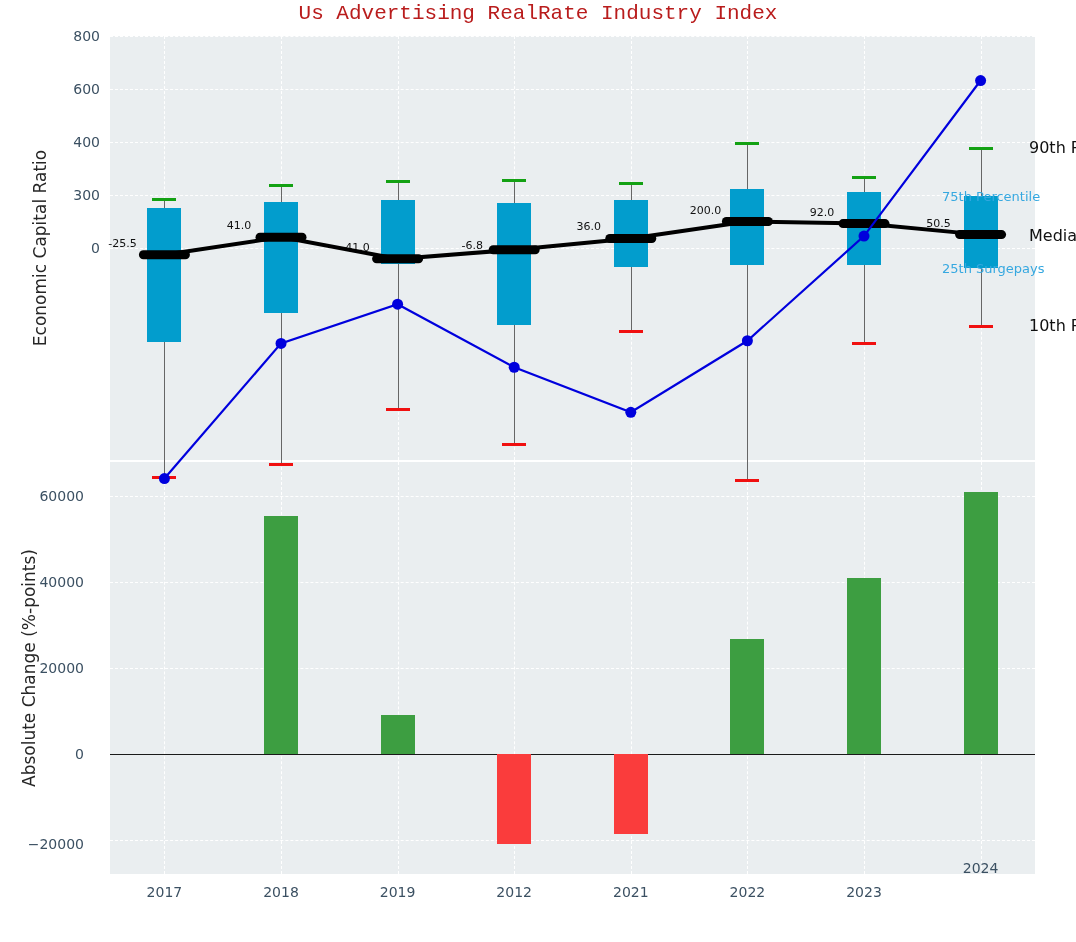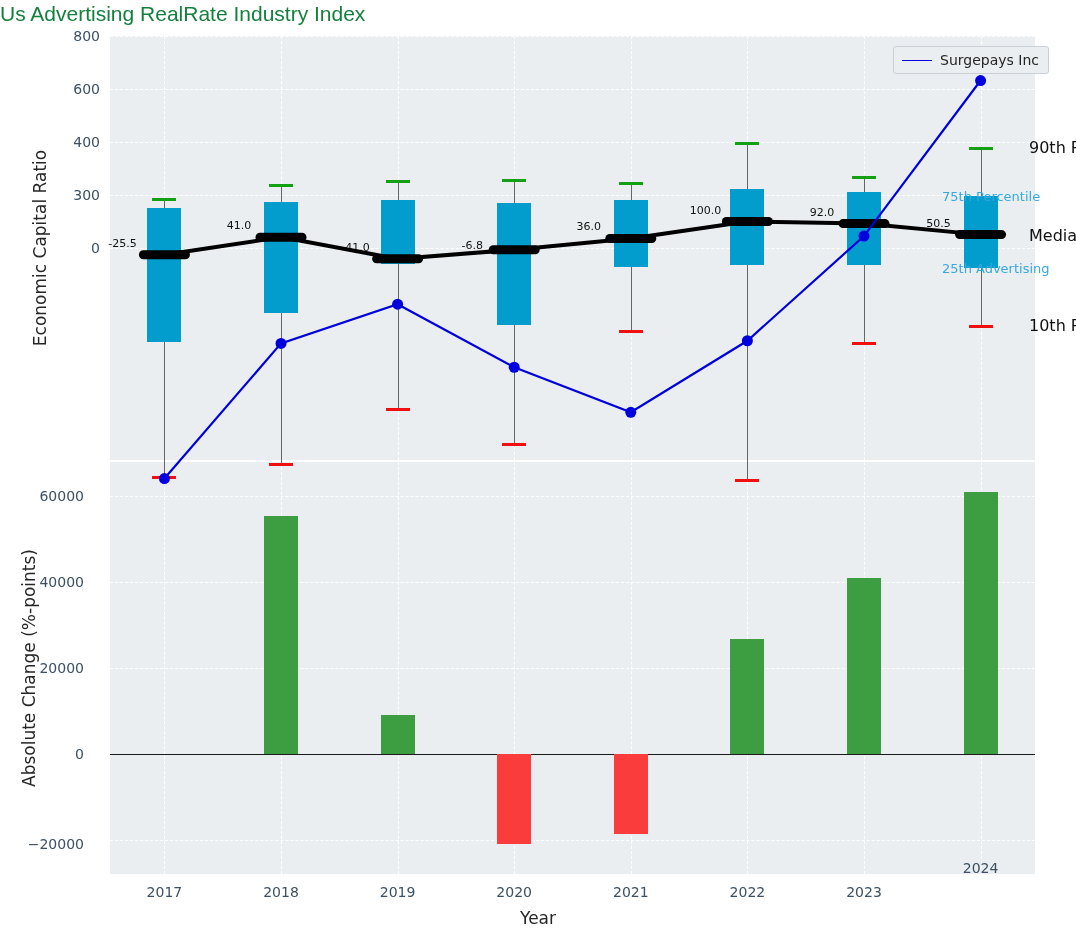--- a/index.html
+++ b/index.html
@@ -17,24 +17,24 @@
     position: relative;
     width: 1076px;
     height: 942px;
     background: #ffffff;
   }
   #chart-title {
     position: absolute;
     left: 0;
     top: 2px;
     width: 1076px;
-    text-align: left;
+    text-align: center;
     font-size: 21px;
-    color: #15803d;
-    font-family: Liberation Sans, sans-serif;
+    color: #b91c1c;
+    font-family: Liberation Mono, monospace;
     letter-spacing: 0px;
   }
   .axes {
     position: absolute;
     background: #eaeef0;
   }
   #axes-top {
     left: 110px;
     top: 36px;
     width: 925px;
@@ -207,42 +207,37 @@
       <div class="gridline-v" style="left:404.2016806722688px"></div>
       <div class="gridline-v" style="left:520.7983193277311px"></div>
       <div class="gridline-v" style="left:637.3949579831932px"></div>
       <div class="gridline-v" style="left:753.9915966386553px"></div>
       <div class="gridline-v" style="left:870.5882352941176px"></div>
       <div id="zero-line" style="top:291.83333333333326px"></div>
     </div>
 
   <div id="ylabel-bottom" style="left: -116px; top: 658px; width: 290px;">Absolute Change (%-points)</div>
 
-  <div id="xlabel">Year</div>
-
-  <div id="legend">
-    <span id="legend-swatch"></span>
-    <span id="legend-label">Surgepays Inc</span>
-  </div>
+
 
   <div id="dynamic-layer">
       <div class="ytick" style="left:20px;top:248px">0</div>
       <div class="ytick" style="left:20px;top:195px">300</div>
       <div class="ytick" style="left:20px;top:142px">400</div>
       <div class="ytick" style="left:20px;top:89px">600</div>
       <div class="ytick" style="left:20px;top:36px">800</div>
       <div class="ytick" style="left:4px;top:844px">−20000</div>
       <div class="ytick" style="left:4px;top:753.8333333333333px">0</div>
       <div class="ytick" style="left:4px;top:668px">20000</div>
       <div class="ytick" style="left:4px;top:582.1666666666666px">40000</div>
       <div class="ytick" style="left:4px;top:496.33333333333337px">60000</div>
       <div class="xtick" style="left:164.41176470588235px;top:884px">2017</div>
       <div class="xtick" style="left:281.0084033613445px;top:884px">2018</div>
       <div class="xtick" style="left:397.6050420168067px;top:884px">2019</div>
-      <div class="xtick" style="left:514.2016806722688px;top:884px">2020</div>
+      <div class="xtick" style="left:514.2016806722688px;top:884px">2012</div>
       <div class="xtick" style="left:630.7983193277311px;top:884px">2021</div>
       <div class="xtick" style="left:747.3949579831932px;top:884px">2022</div>
       <div class="xtick" style="left:863.9915966386553px;top:884px">2023</div>
       <div class="xtick" style="left:980.5882352941176px;top:860px">2024</div>
       <div class="whisker-line" style="left:164.41176470588235px;top:197.64999999999998px;height:278.25000000000006px"></div>
       <div class="box" style="left:164.41176470588235px;top:208.25px;width:34px;height:133.82500000000005px"></div>
       <div class="cap cap-hi" style="left:164.41176470588235px;top:197.64999999999998px"></div>
       <div class="cap cap-lo" style="left:164.41176470588235px;top:475.90000000000003px"></div>
       <div class="whisker-line" style="left:281.0084033613445px;top:184.39999999999998px;height:278.25000000000006px"></div>
       <div class="box" style="left:281.0084033613445px;top:201.625px;width:34px;height:111.29999999999995px"></div>
@@ -270,21 +265,21 @@
       <div class="cap cap-lo" style="left:863.9915966386553px;top:342.07500000000005px"></div>
       <div class="whisker-line" style="left:980.5882352941176px;top:147.29999999999998px;height:177.55000000000004px"></div>
       <div class="box" style="left:980.5882352941176px;top:196.32500000000002px;width:34px;height:71.54999999999998px"></div>
       <div class="cap cap-hi" style="left:980.5882352941176px;top:147.29999999999998px"></div>
       <div class="cap cap-lo" style="left:980.5882352941176px;top:324.85px"></div>
       <div class="median-value" style="left:122.41176470588235px;top:249.75749999999996px">-25.5</div>
       <div class="median-value" style="left:239.0084033613445px;top:232.135px">41.0</div>
       <div class="median-value" style="left:355.6050420168067px;top:253.865px">-41.0</div>
       <div class="median-value" style="left:472.2016806722688px;top:252px">-6.8</div>
       <div class="median-value" style="left:588.7983193277311px;top:233.46px">36.0</div>
-      <div class="median-value" style="left:705.3949579831932px;top:216.5px">100.0</div>
+      <div class="median-value" style="left:705.3949579831932px;top:216.5px">200.0</div>
       <div class="median-value" style="left:821.9915966386553px;top:218.62px">92.0</div>
       <div class="median-value" style="left:938.5882352941176px;top:229.61749999999998px">50.5</div>
       <svg class="overlay" width="1076" height="942">
       <polyline points="164.41176470588235,254.75749999999996 281.0084033613445,237.135 397.6050420168067,258.865 514.2016806722688,249.802 630.7983193277311,238.46 747.3949579831932,221.5 863.9915966386553,223.62 980.5882352941176,234.61749999999998" fill="none" stroke="#000" stroke-width="4"></polyline>
       <line x1="143.41176470588235" y1="254.75749999999996" x2="185.41176470588235" y2="254.75749999999996" stroke="#000" stroke-width="9" stroke-linecap="round"></line>
         <line x1="260.0084033613445" y1="237.135" x2="302.0084033613445" y2="237.135" stroke="#000" stroke-width="9" stroke-linecap="round"></line>
         <line x1="376.6050420168067" y1="258.865" x2="418.6050420168067" y2="258.865" stroke="#000" stroke-width="9" stroke-linecap="round"></line>
         <line x1="493.2016806722688" y1="249.802" x2="535.2016806722688" y2="249.802" stroke="#000" stroke-width="9" stroke-linecap="round"></line>
         <line x1="609.7983193277311" y1="238.46" x2="651.7983193277311" y2="238.46" stroke="#000" stroke-width="9" stroke-linecap="round"></line>
         <line x1="726.3949579831932" y1="221.5" x2="768.3949579831932" y2="221.5" stroke="#000" stroke-width="9" stroke-linecap="round"></line>
@@ -298,21 +293,21 @@
         <circle cx="397.6050420168067" cy="304.18" r="5.5" fill="#0000dd"></circle>
         <circle cx="514.2016806722688" cy="367.25" r="5.5" fill="#0000dd"></circle>
         <circle cx="630.7983193277311" cy="412.29999999999995" r="5.5" fill="#0000dd"></circle>
         <circle cx="747.3949579831932" cy="340.75" r="5.5" fill="#0000dd"></circle>
         <circle cx="863.9915966386553" cy="236.07500000000002" r="5.5" fill="#0000dd"></circle>
         <circle cx="980.5882352941176" cy="80.52" r="5.5" fill="#0000dd"></circle>
     </svg>
       <div class="annot annot-dark" style="left:1029px;top:147.29999999999998px">90th Percentile</div>
       <div class="annot annot-blue" style="left:942px;top:196.32500000000002px">75th Percentile</div>
       <div class="annot annot-dark" style="left:1029px;top:234.61749999999998px">Median</div>
-      <div class="annot annot-blue" style="left:942px;top:267.875px">25th Advertising</div>
+      <div class="annot annot-blue" style="left:942px;top:267.875px">25th Surgepays</div>
       <div class="annot annot-dark" style="left:1029px;top:324.85px">10th Percentile</div>
       <div class="bar bar-pos" style="left:281.0084033613445px;top:515.6458333333334px;width:34px;height:238.1874999999999px"></div>
       <div class="bar bar-pos" style="left:397.6050420168067px;top:715.2083333333333px;width:34px;height:38.625px"></div>
       <div class="bar bar-neg" style="left:514.2016806722688px;top:753.8333333333333px;width:34px;height:90.12500000000011px"></div>
       <div class="bar bar-neg" style="left:630.7983193277311px;top:753.8333333333333px;width:34px;height:79.82500000000005px"></div>
       <div class="bar bar-pos" style="left:747.3949579831932px;top:638.8166666666667px;width:34px;height:115.01666666666654px"></div>
       <div class="bar bar-pos" style="left:863.9915966386553px;top:577.875px;width:34px;height:175.95833333333326px"></div>
       <div class="bar bar-pos" style="left:980.5882352941176px;top:492.04166666666663px;width:34px;height:261.79166666666663px"></div>
     </div>
 

